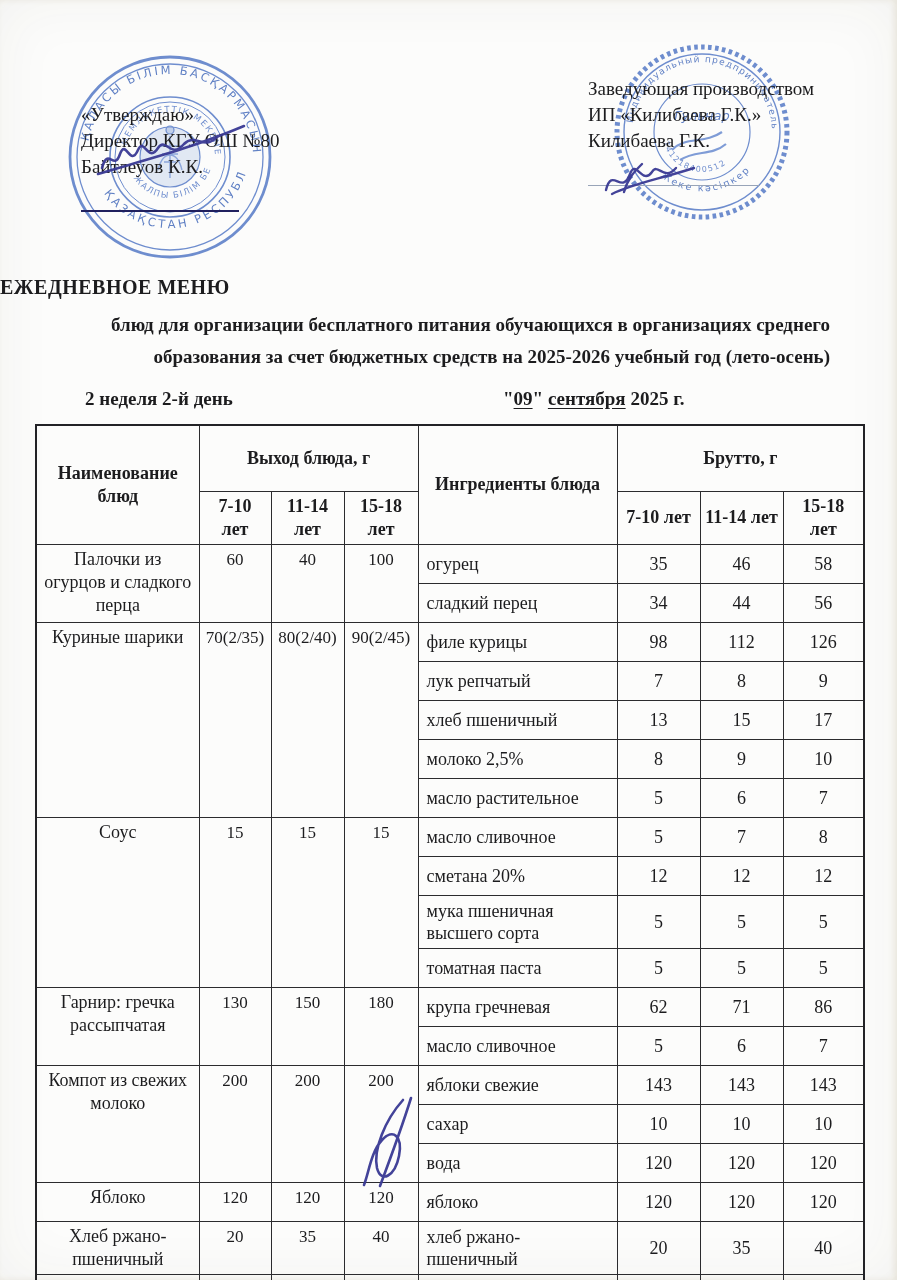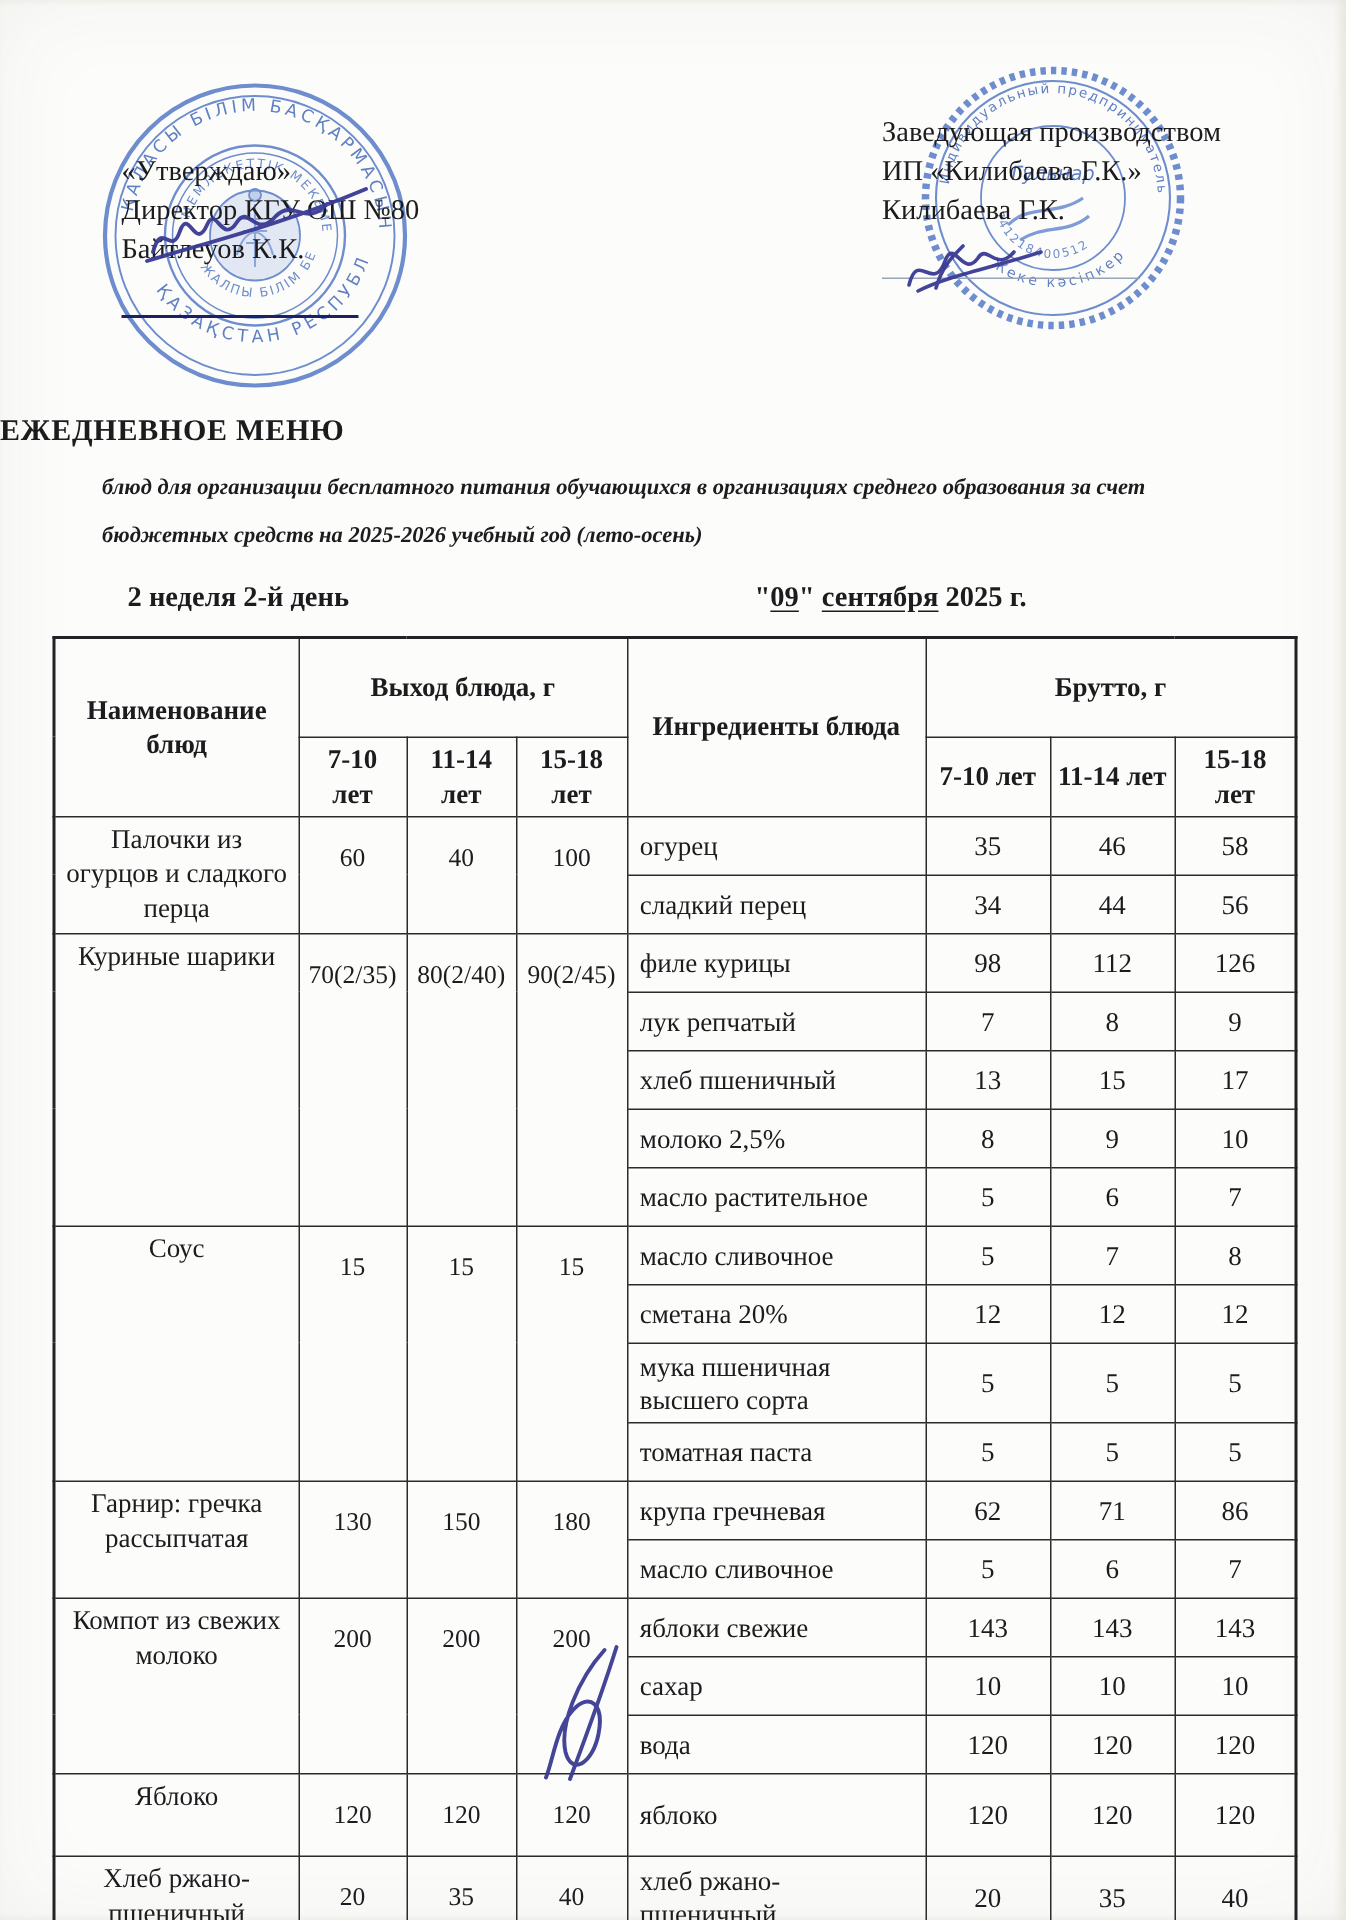--- a/index.html
+++ b/index.html
@@ -10,38 +10,38 @@
     box-shadow:inset 0 0 60px rgba(60,55,45,0.05), inset -3px 0 6px rgba(180,160,120,0.18);
   }
   .abs{position:absolute;}
   
   .hblock{font-size:19px;line-height:26px;z-index:2;}
   .sig-space{height:36px;position:relative;}
   .sig-underline-l{position:absolute;left:0;bottom:4px;width:158px;border-bottom:2.2px solid #20205e;}
   .sig-underline-r{position:absolute;left:0;bottom:4px;width:172px;border-bottom:1.6px solid #98a4b8;}
   
   .doc-title{top:276px;left:0;width:897px;text-align:left;font-weight:bold;font-size:20px;letter-spacing:.5px;z-index:2;}
-  .doc-subtitle{top:309px;left:68px;width:762px;text-align:left;font-weight:bold;font-size:15px;line-height:32px;z-index:2;font-style:italic;}
+  .doc-subtitle{top:309px;left:68px;width:762px;text-align:right;font-weight:bold;font-size:19px;line-height:32px;z-index:2;}
   .week-line{top:388px;left:85px;font-weight:bold;font-size:19px;z-index:2;}
   .date-line{top:388px;left:503px;font-weight:bold;font-size:19px;z-index:2;}
   .u{text-decoration:underline;text-underline-offset:3px;}
   
   table.menu{
     top:424px;left:35px;position:absolute;width:828px;border-collapse:collapse;
     font-size:18px;z-index:2;table-layout:fixed;
   }
   table.menu th,table.menu td{border:1.6px solid #2b2b2e;}
   table.menu{border:2.6px solid #222226;}
   table.menu th{font-weight:bold;padding:3px 4px;text-align:center;vertical-align:middle;line-height:23px;}
   tr.h1{height:66px;} tr.h2{height:50px;}
   td.dish{vertical-align:top;text-align:center;padding:3px 6px;line-height:23px;}
   td.dish.bold{font-weight:bold;}
   td.ing{vertical-align:middle;text-align:left;padding:4px 8px;line-height:22px;height:30px;}
   td.num{vertical-align:middle;text-align:center;padding:3px 2px;line-height:22px;}
-  td.out{vertical-align:top;font-size:17px;padding:16px 1px;}
+  td.out{vertical-align:top;font-size:17px;padding:4px 1px;}
   
   .footer-line{top:1146px;left:85px;font-size:19px;z-index:2;white-space:nowrap;}
   .footer-sig-underline{display:inline-block;width:216px;border-bottom:1.8px solid #2a2a2c;height:18px;margin:0 8px 0 10px;}
   
   .stamp{z-index:1;opacity:.88;}
   .signature{z-index:3;}
   .stamp text{font-family:"DejaVu Sans", sans-serif;}
 </style>
 </head>
 <body>

